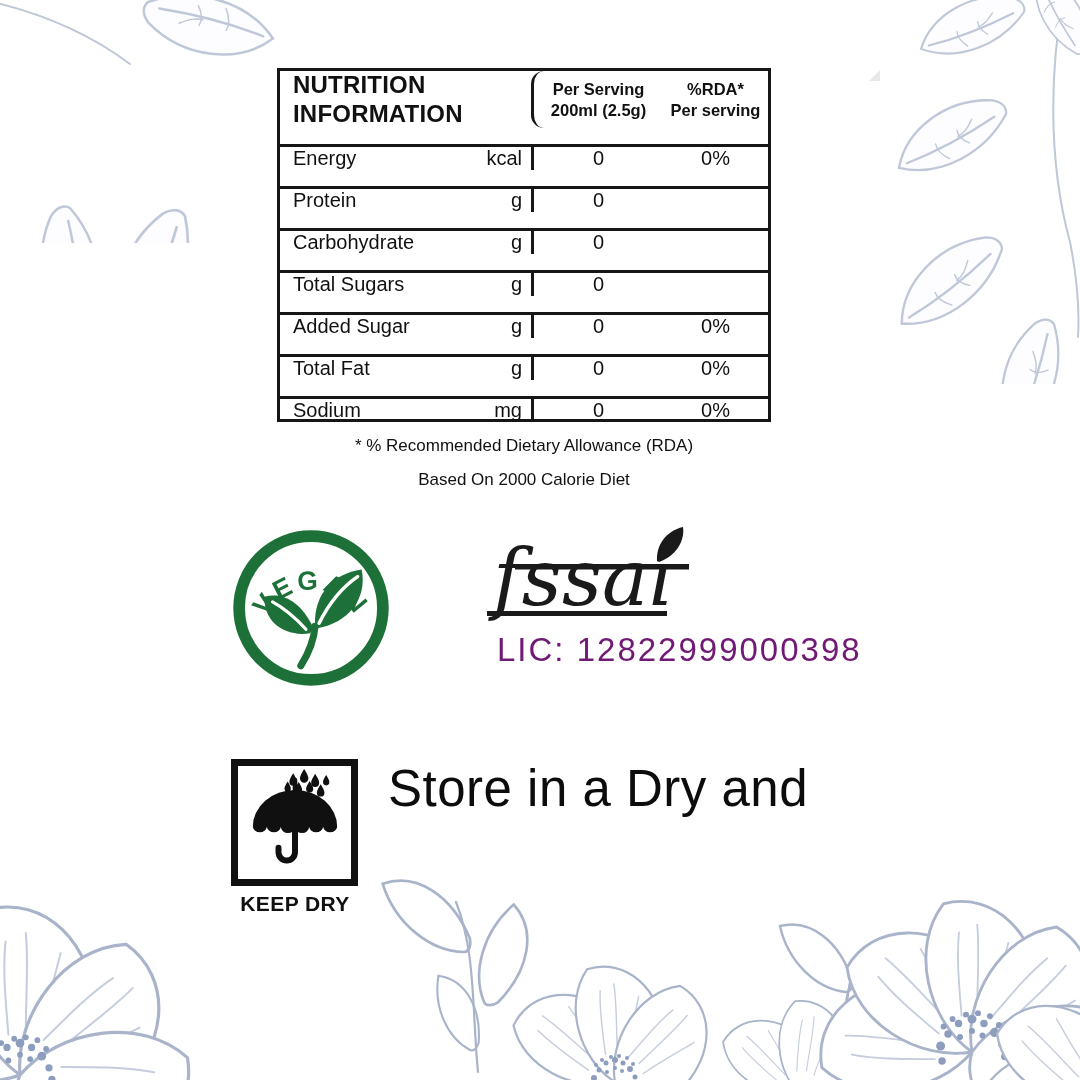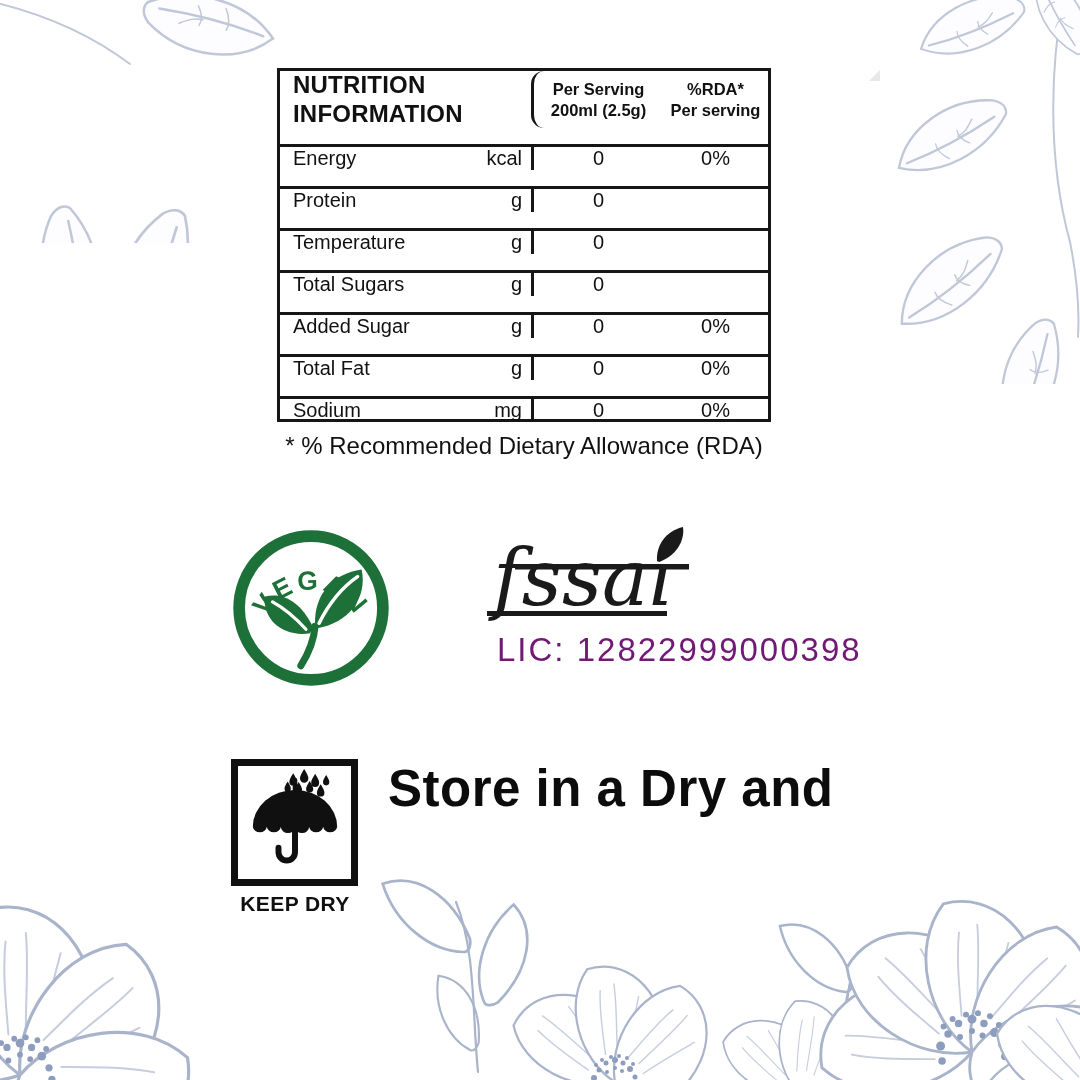--- a/index.html
+++ b/index.html
@@ -21,33 +21,33 @@
   .colhead{text-align:center;font-weight:bold;font-size:16.5px;line-height:21px;}
   .nbody{flex:1;display:flex;flex-direction:column;}
   .nrow{flex:1;display:grid;grid-template-columns:167px 84px 132px 1fr;
     border-top:3px solid #161616;align-items:center;font-size:20px;margin-top:16px;}
   .nrow .name{padding-left:13px;white-space:nowrap;}
   .nrow .unit{text-align:right;padding-right:9px;}
   .nrow .val{border-left:3px solid #161616;align-self:stretch;
     display:flex;align-items:center;justify-content:center;}
   .nrow .rda{text-align:center;}
   .footnote{position:absolute;left:174px;top:429px;width:700px;text-align:center;
-    font-size:24px;line-height:34px;}
+    font-size:17px;line-height:34px;}
   
   .vegan{position:absolute;left:230px;top:527px;width:162px;height:162px;}
   .fssai{position:absolute;left:487px;top:523px;width:218px;height:110px;}
   .fssai-lic{position:absolute;left:497px;top:631px;font-size:33px;letter-spacing:2px;
     font-weight:400;color:#701a75;white-space:nowrap;}
   
   .keepdry-box{position:absolute;left:231px;top:759px;width:127px;height:127px;
     border:7px solid #101010;box-sizing:border-box;background:#fff;
     display:flex;align-items:center;justify-content:center;}
   .keepdry-label{position:absolute;left:222px;top:892px;width:146px;text-align:center;
     font-weight:bold;font-size:21px;letter-spacing:.4px;color:#101010;}
-  .store{position:absolute;left:388px;top:752px;font-weight:bold;color:#0c0c0c;
+  .store{position:absolute;left:388px;top:752px;font-weight:normal;color:#0c0c0c;
     font-size:51px;line-height:73px;letter-spacing:.5px;white-space:nowrap;}
   
   .fl-tl{position:absolute;left:-10px;top:-12px;}
   .fl-tr{position:absolute;right:-4px;top:-8px;}
   .fl-b{position:absolute;left:0;bottom:0;}
   .speck{position:absolute;left:869px;top:70px;width:0;height:0;
     border-left:11px solid transparent;border-bottom:11px solid #d6d6d8;opacity:.55;}
 </style>
 </head>
 <body>
@@ -197,21 +197,21 @@
       <div class="val">0</div>
       <div class="rda">0%</div>
     </div>
     <div class="nrow">
       <div class="name">Protein</div>
       <div class="unit">g</div>
       <div class="val">0</div>
       <div class="rda"></div>
     </div>
     <div class="nrow">
-      <div class="name">Temperature</div>
+      <div class="name">Carbohydrate</div>
       <div class="unit">g</div>
       <div class="val">0</div>
       <div class="rda"></div>
     </div>
     <div class="nrow">
       <div class="name">Total Sugars</div>
       <div class="unit">g</div>
       <div class="val">0</div>
       <div class="rda"></div>
     </div>
@@ -231,20 +231,21 @@
       <div class="name">Sodium</div>
       <div class="unit">mg</div>
       <div class="val">0</div>
       <div class="rda">0%</div>
     </div>
   </div>
 </div>
 
 <div class="footnote">
   <div>* % Recommended Dietary Allowance (RDA)</div>
+  <div>Based On 2000 Calorie Diet</div>
 </div>
 
 <svg class="vegan" viewBox="0 0 160 160">
   <circle cx="80" cy="80" r="71" fill="#ffffff" stroke-width="11.5" stroke="#1c7038"></circle>
   <path id="veganArc" d="M32,98 A50,50 0 0 1 128,98" fill="none"></path>
   <g fill="#1c7038">
     <text font-size="26" font-weight="bold" letter-spacing="3.5" font-family="Liberation Sans, sans-serif">
       <textPath href="#veganArc" startOffset="50%" text-anchor="middle">VEGAN</textPath>
     </text>
     <g>

